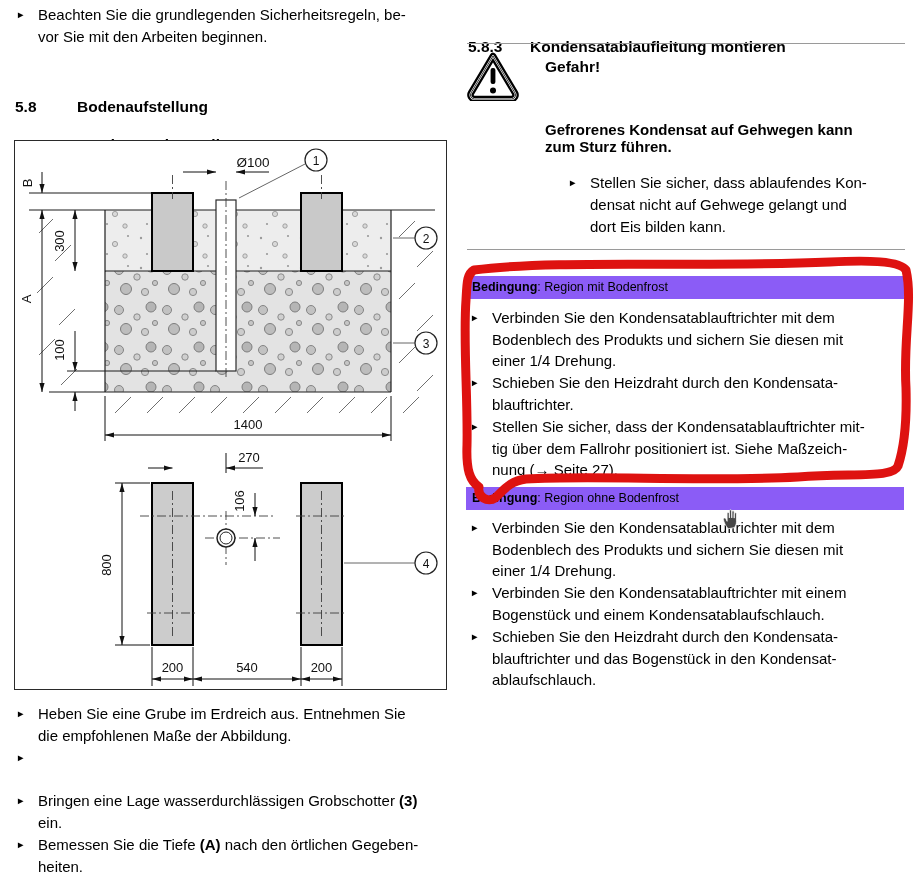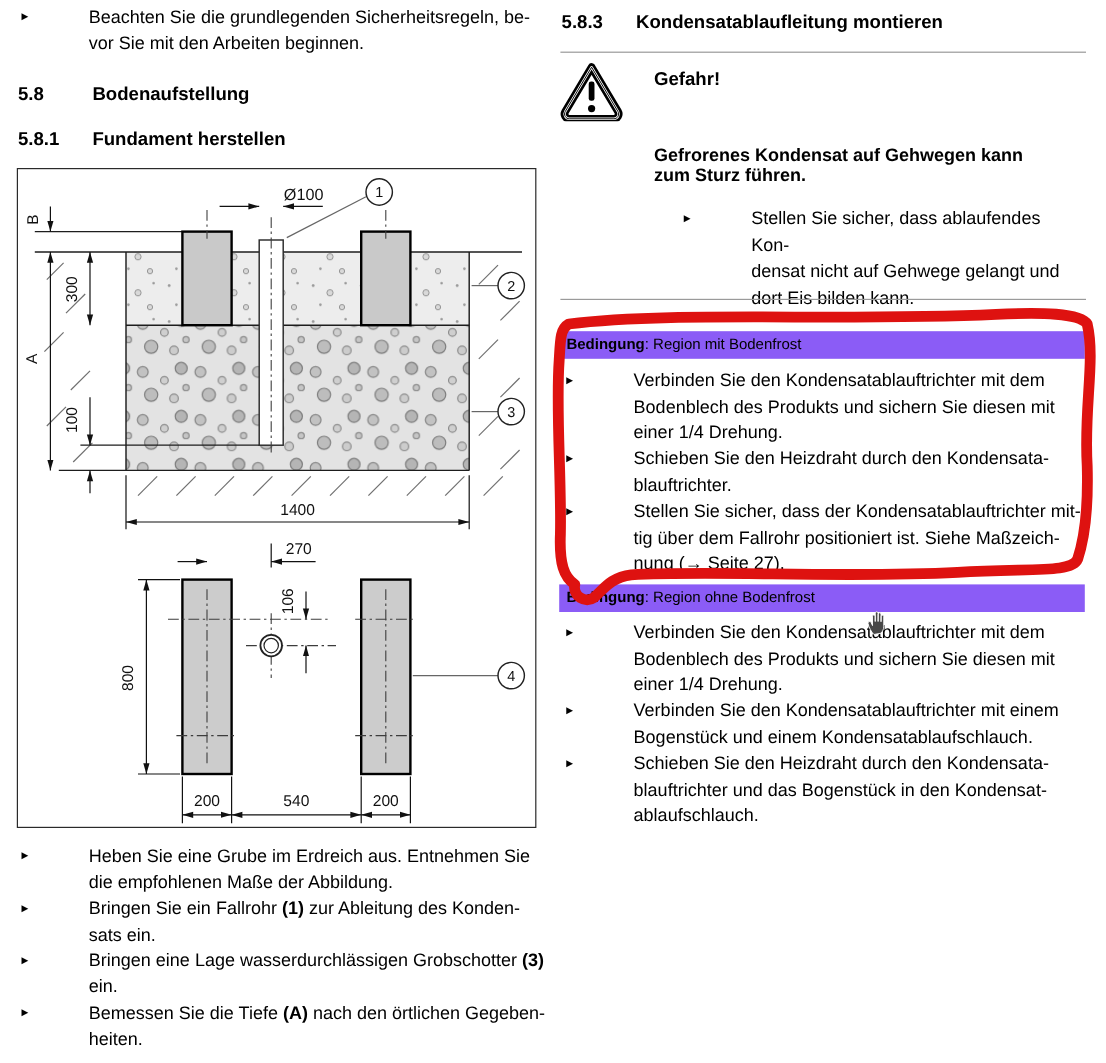--- a/index.html
+++ b/index.html
@@ -1,25 +1,25 @@
 <!DOCTYPE html>
 <html><head>
 <meta charset="utf-8">
 <style>
   html,body{margin:0;padding:0;background:#fff;}
   .page{position:relative;width:922px;height:886px;background:#fff;overflow:hidden;
         font-family:"Liberation Sans",sans-serif;color:#000;}
   .abs{position:absolute;}
   
-  .sect{position:absolute;font-weight:bold;font-size:15.5px;white-space:nowrap;}
+  .sect{position:absolute;font-weight:bold;font-size:15.5px;white-space:nowrap;margin-top:28px;}
   .sect .num{display:inline-block;min-width:62px;}
   
   .bitem{position:absolute;display:flex;}
   .bmark{flex:0 0 22px;font-size:9.5px;padding-top:5px;}
-  .btext{white-space:pre-line;font-size:15px;line-height:21.5px;margin-left:36px;}
+  .btext{white-space:pre-line;font-size:15px;line-height:21.5px;}
   .btext b{font-weight:bold;}
   
   .lblist .btext{line-height:21.5px;}
   
   .rule{position:absolute;height:1px;background:#9a9a9a;}
   .wtitle{position:absolute;font-weight:bold;font-size:15.5px;line-height:21px;white-space:pre-line;}
   .wbody{position:absolute;font-size:15px;line-height:17px;white-space:pre-line;font-weight:bold;}
   
   .cond{position:absolute;left:5px;width:438px;height:23px;background:#8b5cf6;
         font-size:12.5px;line-height:23px;padding-left:6px;box-sizing:border-box;white-space:nowrap;}
@@ -206,22 +206,20 @@
   </div>
 
   <div class="lblist">
     <div class="bitem" style="left:16px;top:703px;width:440px;">
       <span class="bmark">►</span>
       <span class="btext"><span>Heben Sie eine Grube im Erdreich aus. Entnehmen Sie
 die empfohlenen Maße der Abbildung.</span><b></b><span></span></span>
     </div>
     <div class="bitem" style="left:16px;top:747px;width:440px;">
       <span class="bmark">►</span>
-      <span class="btext"><span>Bringen Sie ein Fallrohr </span><b>(1)</b><span> zur Ableitung des Konden-
-sats ein.</span></span>
     </div>
     <div class="bitem" style="left:16px;top:790px;width:440px;">
       <span class="bmark">►</span>
       <span class="btext"><span>Bringen eine Lage wasserdurchlässigen Grobschotter </span><b>(3)</b><span>
 ein.</span></span>
     </div>
     <div class="bitem" style="left:16px;top:834px;width:440px;">
       <span class="bmark">►</span>
       <span class="btext"><span>Bemessen Sie die Tiefe </span><b>(A)</b><span> nach den örtlichen Gegeben-
 heiten.</span></span>

